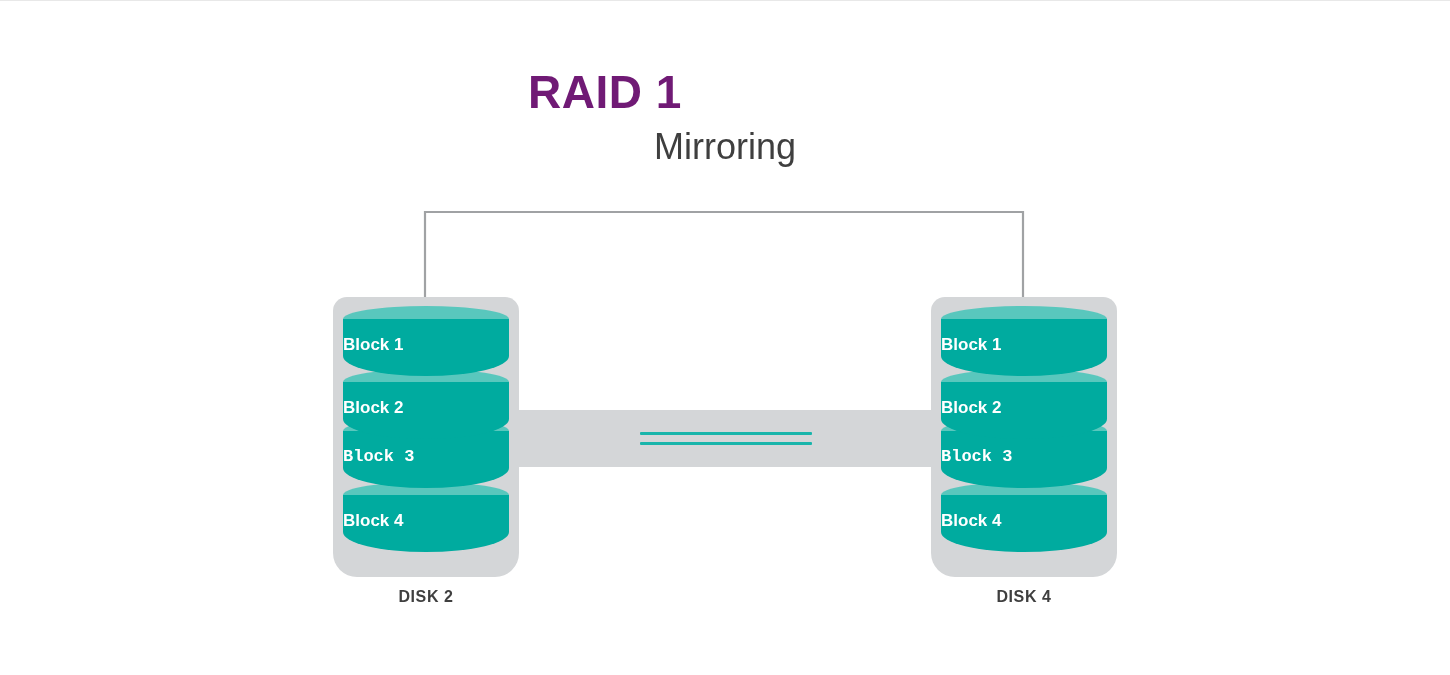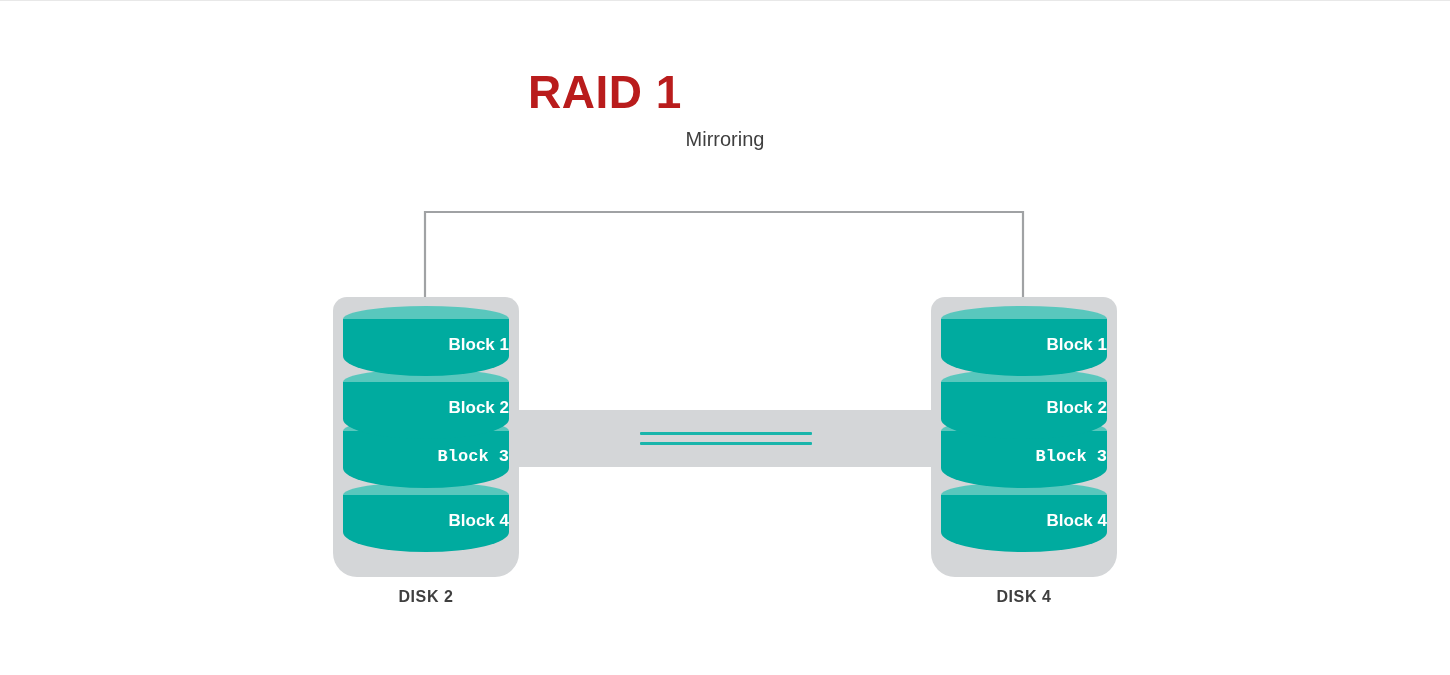--- a/index.html
+++ b/index.html
@@ -22,31 +22,31 @@
 
   
   #title {
     position: absolute;
     left: 0;
     top: 68px;
     width: 1210px;
     text-align: center;
     font-size: 46px;
     font-weight: bold;
-    color: #b91c1c;
+    color: #701a75;
     letter-spacing: 0.5px;
     line-height: 1;
   }
   #subtitle {
     position: absolute;
     left: 0;
     top: 128px;
     width: 1450px;
     text-align: center;
-    font-size: 20px;
+    font-size: 36px;
     font-weight: normal;
     color: #3f3f3f;
     line-height: 1;
   }
 
   
   #bracket {
     position: absolute;
     left: 420px;
     top: 206px;
@@ -122,21 +122,21 @@
     width: 166px;
     height: 57px;
     background: #00ab9f;
     border-radius: 0 0 83px 83px / 0 0 20px 20px;
   }
   .block-label {
     position: absolute;
     left: 0;
     top: 30px;
     width: 166px;
-    text-align: right;
+    text-align: left;
     font-size: 17px;
     font-weight: bold;
     color: #ffffff;
     line-height: 1;
     z-index: 2;
   }
   .block.b1 { top: 0px; }
   .block.b2 { top: 63px; }
   .block.b3 { top: 112px; font-family: Liberation Mono, monospace; }
   .block.b4 { top: 176px; }

